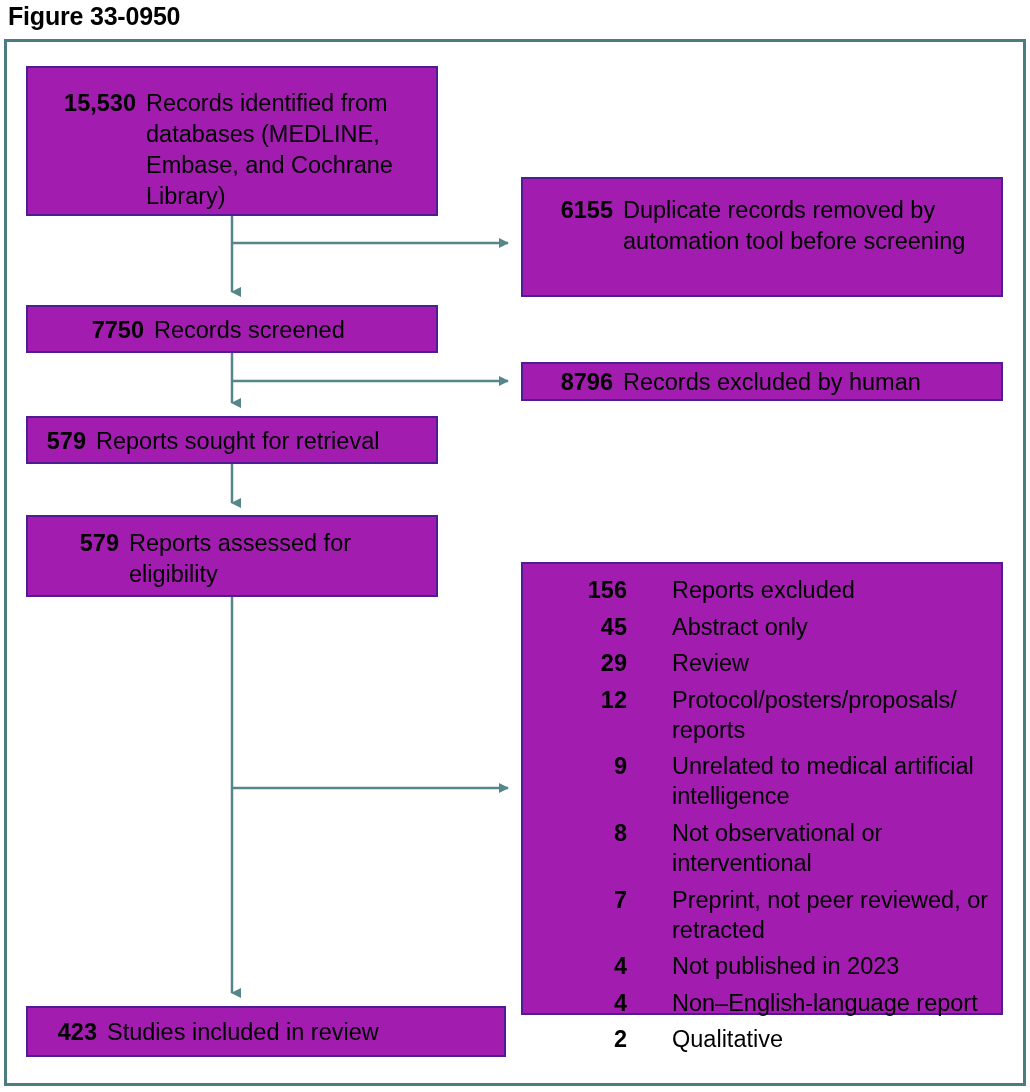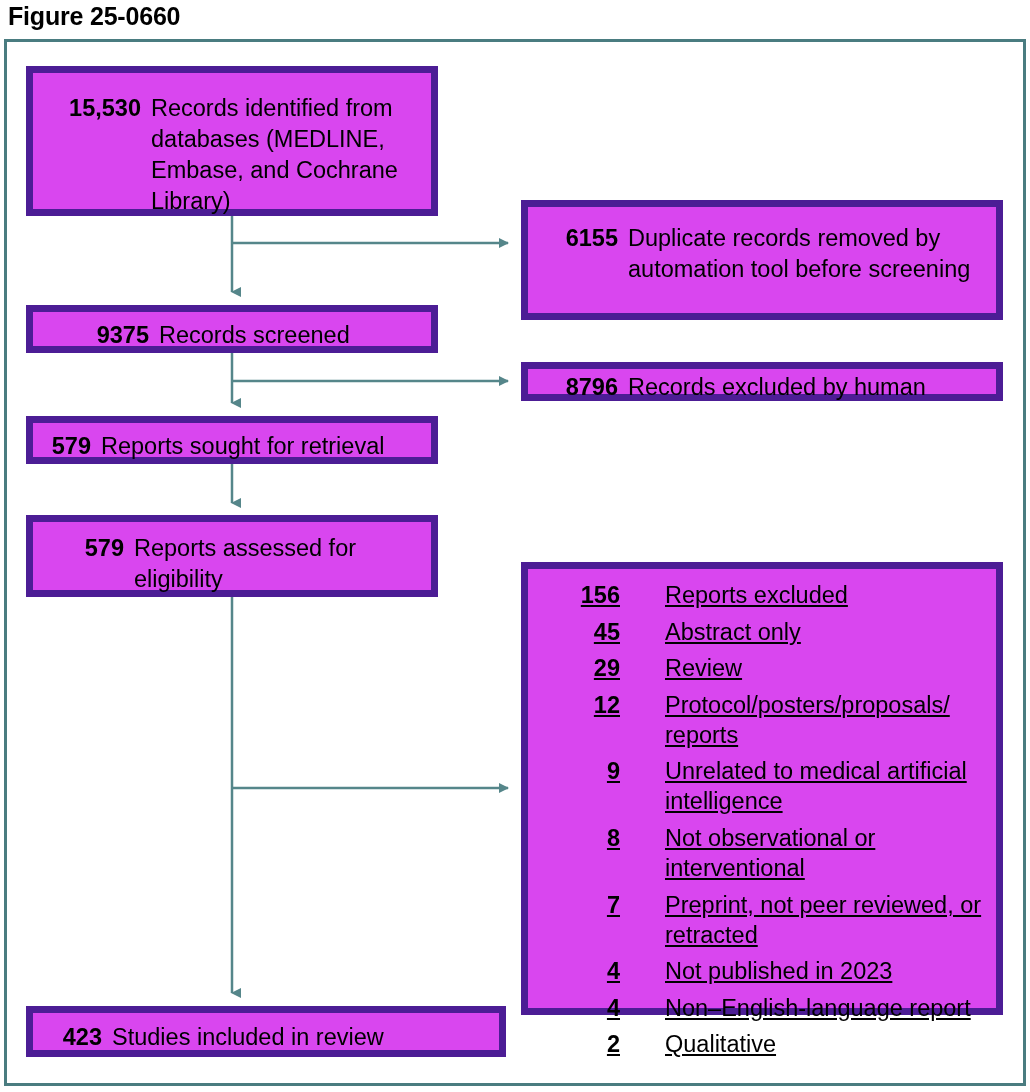--- a/index.html
+++ b/index.html
@@ -51,22 +51,22 @@
     left: 0;
     top: 0;
     width: 1030px;
     height: 1092px;
     pointer-events: none;
   }
 
   
   .flow-box {
     position: absolute;
-    background: #d946ef;
-    border: 7px solid #4c1d95;
+    background: #a21caf;
+    border: 2px solid #4c1d95;
     box-sizing: border-box;
   }
 
   .row {
     display: flex;
     align-items: flex-start;
   }
   .num {
     font-weight: bold;
     text-align: right;
@@ -81,21 +81,21 @@
   
   #box-identified {
     left: 26px; top: 66px; width: 412px; height: 150px;
     font-size: 23.5px; line-height: 31px;
   }
   #box-identified .inner { padding: 20px 10px 0 12px; }
   #box-identified .num { width: 96px; padding-right: 10px; }
 
   
   #box-duplicates {
-    left: 521px; top: 200px; width: 482px; height: 120px;
+    left: 521px; top: 177px; width: 482px; height: 120px;
     font-size: 23.5px; line-height: 31px;
   }
   #box-duplicates .inner { padding: 16px 10px 0 28px; }
   #box-duplicates .num { width: 62px; padding-right: 10px; }
 
   
   #box-screened {
     left: 26px; top: 305px; width: 412px; height: 48px;
     font-size: 23.5px; line-height: 30px;
   }
@@ -124,39 +124,39 @@
     font-size: 23.5px; line-height: 31px;
   }
   #box-assessed .inner { padding: 11px 10px 0 39px; }
   #box-assessed .num { width: 52px; padding-right: 10px; }
 
   
   #box-excluded-reports {
     left: 521px; top: 562px; width: 482px; height: 453px;
     font-size: 23.5px; line-height: 30px;
   }
-  #box-excluded-reports .inner { padding: 11px 6px 0 8px; text-decoration: underline; }
+  #box-excluded-reports .inner { padding: 11px 6px 0 20px; }
   #box-excluded-reports .exrow { display: flex; align-items: flex-start; margin-bottom: 6.6px; }
   #box-excluded-reports .exrow .num { width: 84px; padding-right: 9px; }
   #box-excluded-reports .exrow .txt { line-height: 30px; margin-left: 36px; }
 
   
   #box-included {
     left: 26px; top: 1006px; width: 480px; height: 51px;
     font-size: 23.5px; line-height: 30px;
   }
   #box-included .inner { padding: 9px 10px 0 17px; }
   #box-included .num { width: 52px; padding-right: 10px; }
 </style>
 </head>
 <body>
 
 <div id="figure-root">
 
-  <div class="fig-title">Figure 25-0660</div>
+  <div class="fig-title">Figure 33-0950</div>
 
   <div class="outer-frame"></div>
 
   <svg class="connectors" viewBox="0 0 1030 1092" width="1030" height="1092">
     <defs>
       <marker id="arrow-down" markerWidth="12" markerHeight="12" refX="5" refY="9" orient="auto" markerUnits="userSpaceOnUse">
         <path d="M0,0 L10,0 L5,10 z" fill="#55868a"></path>
       </marker>
       <marker id="arrow-right" markerWidth="12" markerHeight="12" refX="9" refY="5" orient="auto" markerUnits="userSpaceOnUse">
         <path d="M0,0 L10,5 L0,10 z" fill="#55868a"></path>
@@ -198,21 +198,21 @@
 
   <div class="flow-box" id="box-duplicates">
     <div class="inner row">
       <span class="num">6155</span>
       <span class="txt">Duplicate records removed by automation tool before screening</span>
     </div>
   </div>
 
   <div class="flow-box" id="box-screened">
     <div class="inner row">
-      <span class="num">9375</span>
+      <span class="num">7750</span>
       <span class="txt">Records screened</span>
     </div>
   </div>
 
   <div class="flow-box" id="box-excluded-human">
     <div class="inner row">
       <span class="num">8796</span>
       <span class="txt">Records excluded by human</span>
     </div>
   </div>

